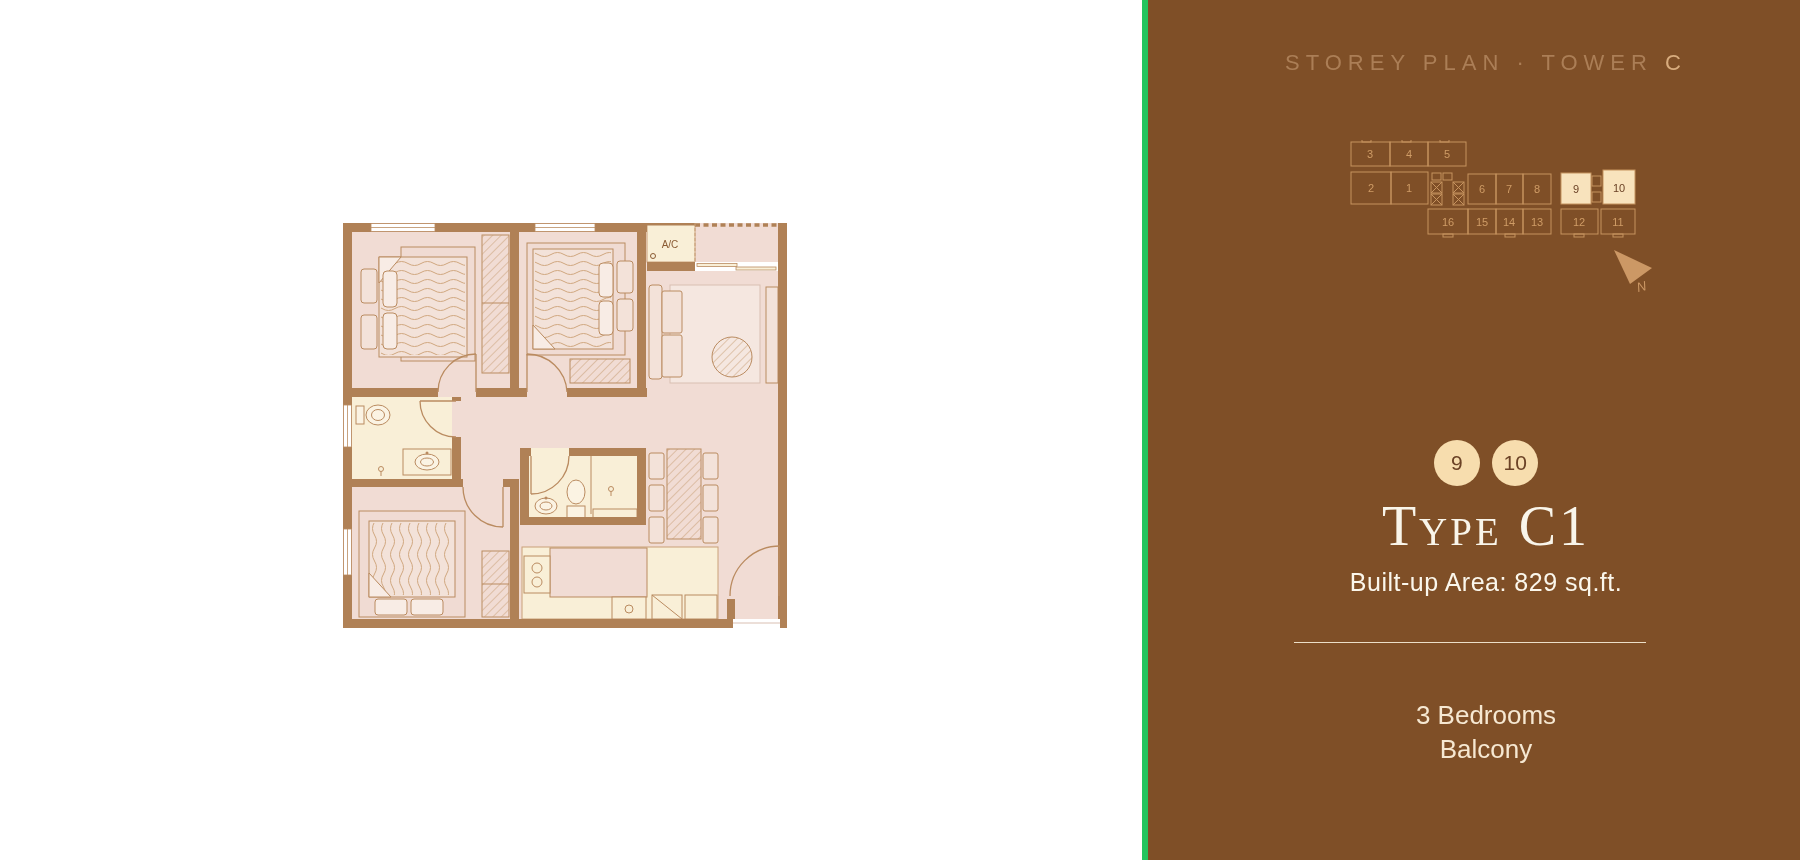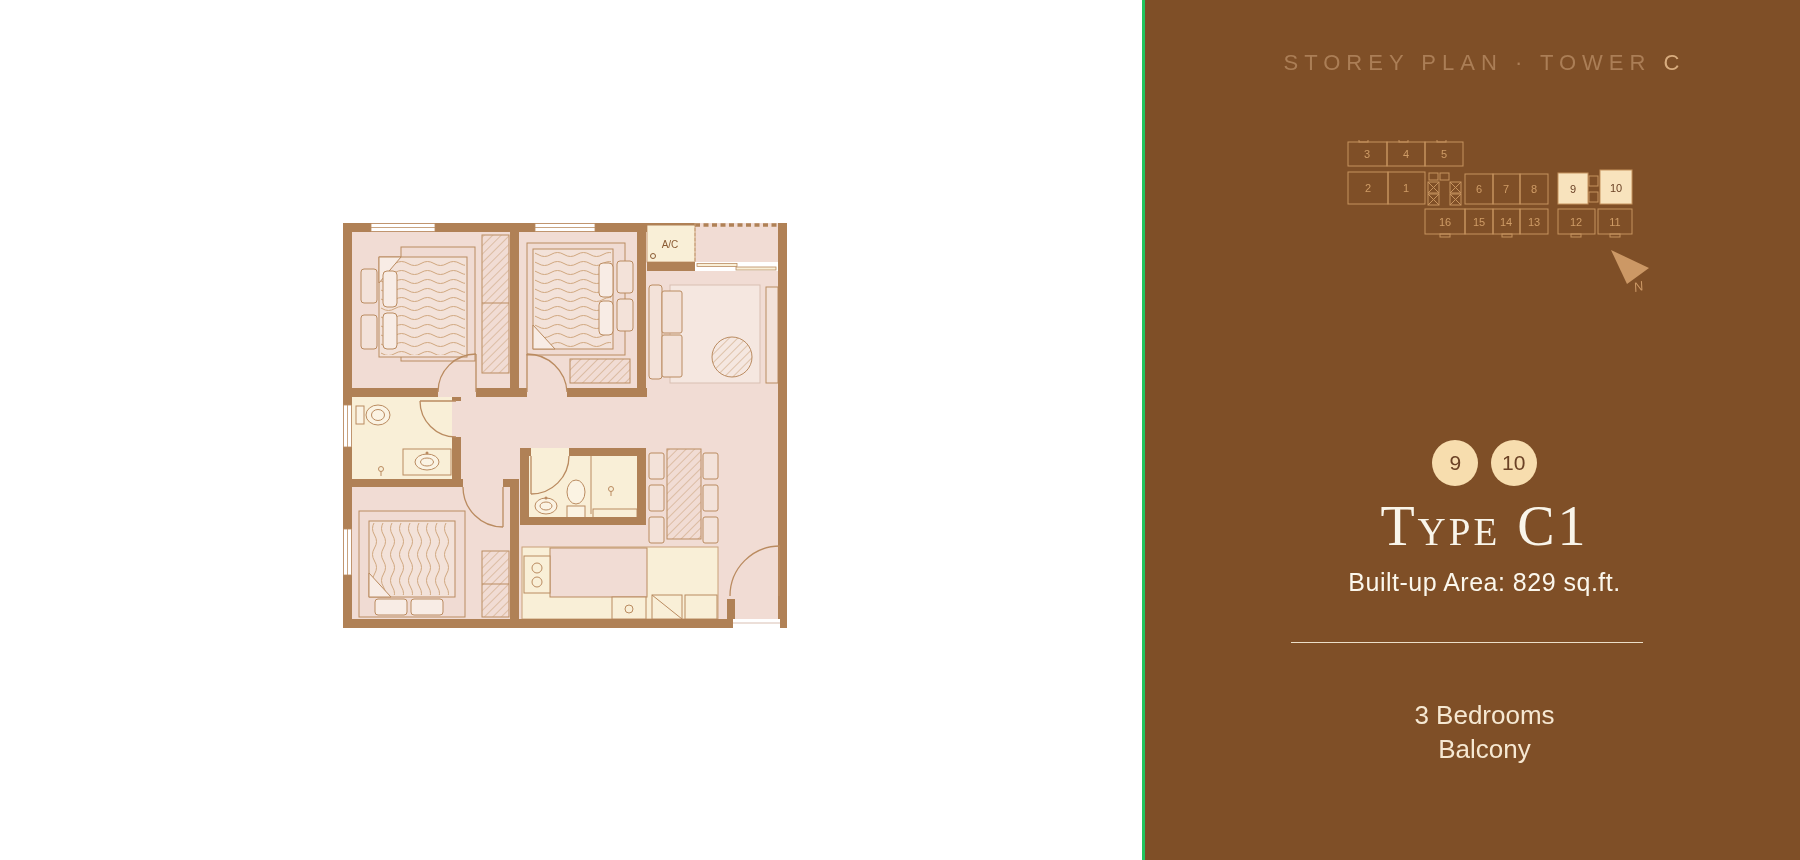--- a/index.html
+++ b/index.html
@@ -1,21 +1,21 @@
 <!DOCTYPE html>
 <html><head>
 <meta charset="utf-8">
 <style>
   html,body{margin:0;padding:0;}
   body{width:1800px;height:860px;position:relative;overflow:hidden;background:#ffffff;
        font-family:"Liberation Sans", sans-serif;}
   .canvas-left{position:absolute;left:0;top:0;width:1142px;height:860px;background:#ffffff;}
   .floor-plan-wrap{position:absolute;left:343px;top:223px;width:408px;height:405px;}
   .right-panel{position:absolute;left:1142px;top:0;width:658px;height:860px;
-               background:#7f4f27;border-left:3px solid #22c55e;box-sizing:border-box;}
+               background:#7f4f27;border-left:6px solid #22c55e;box-sizing:border-box;}
   .panel-inner{position:absolute;inset:0;transform:translateX(12px);}
   .storey-heading{position:absolute;top:50px;left:0;width:100%;text-align:center;
        font-size:22px;letter-spacing:6px;color:#ab7e56;font-weight:400;}
   .storey-heading .hl{color:#d8ac7e;}
   .storey-map{position:absolute;left:190px;top:140px;}
   .north-arrow{position:absolute;left:446px;top:244px;}
   .badges{position:absolute;top:440px;left:0;width:100%;text-align:center;}
   .badge{display:inline-block;width:46px;height:46px;border-radius:50%;background:#f7ddae;
        color:#6b4226;font-size:21px;line-height:46px;text-align:center;margin:0 4px;}
   .type-title{position:absolute;top:494px;left:0;width:100%;text-align:center;

